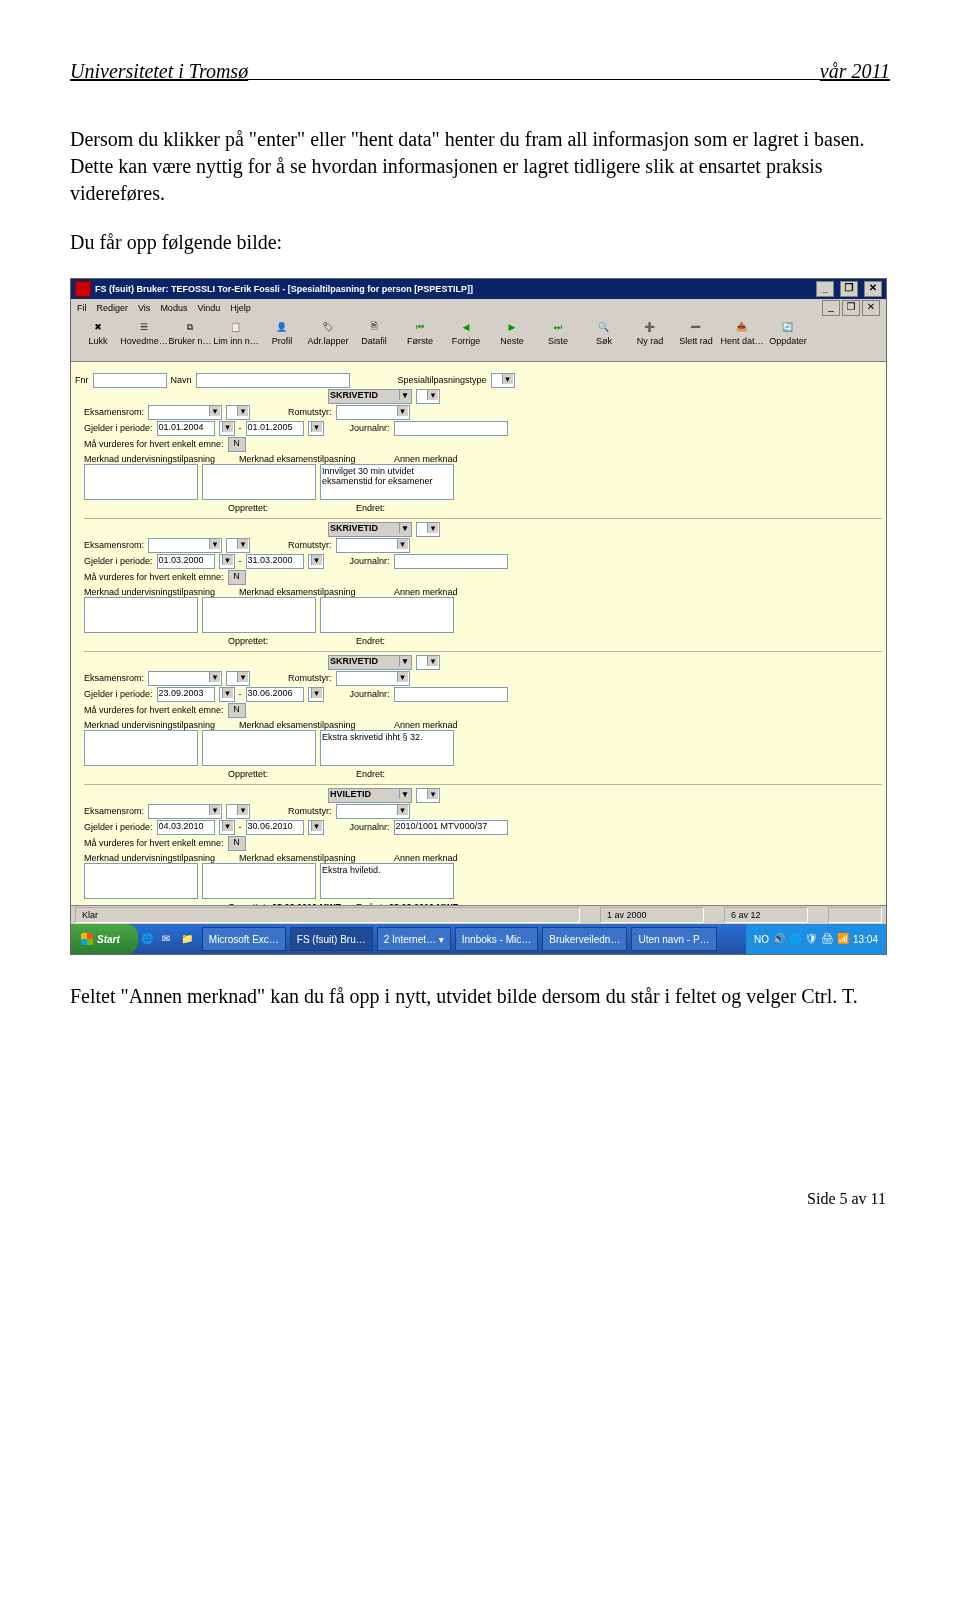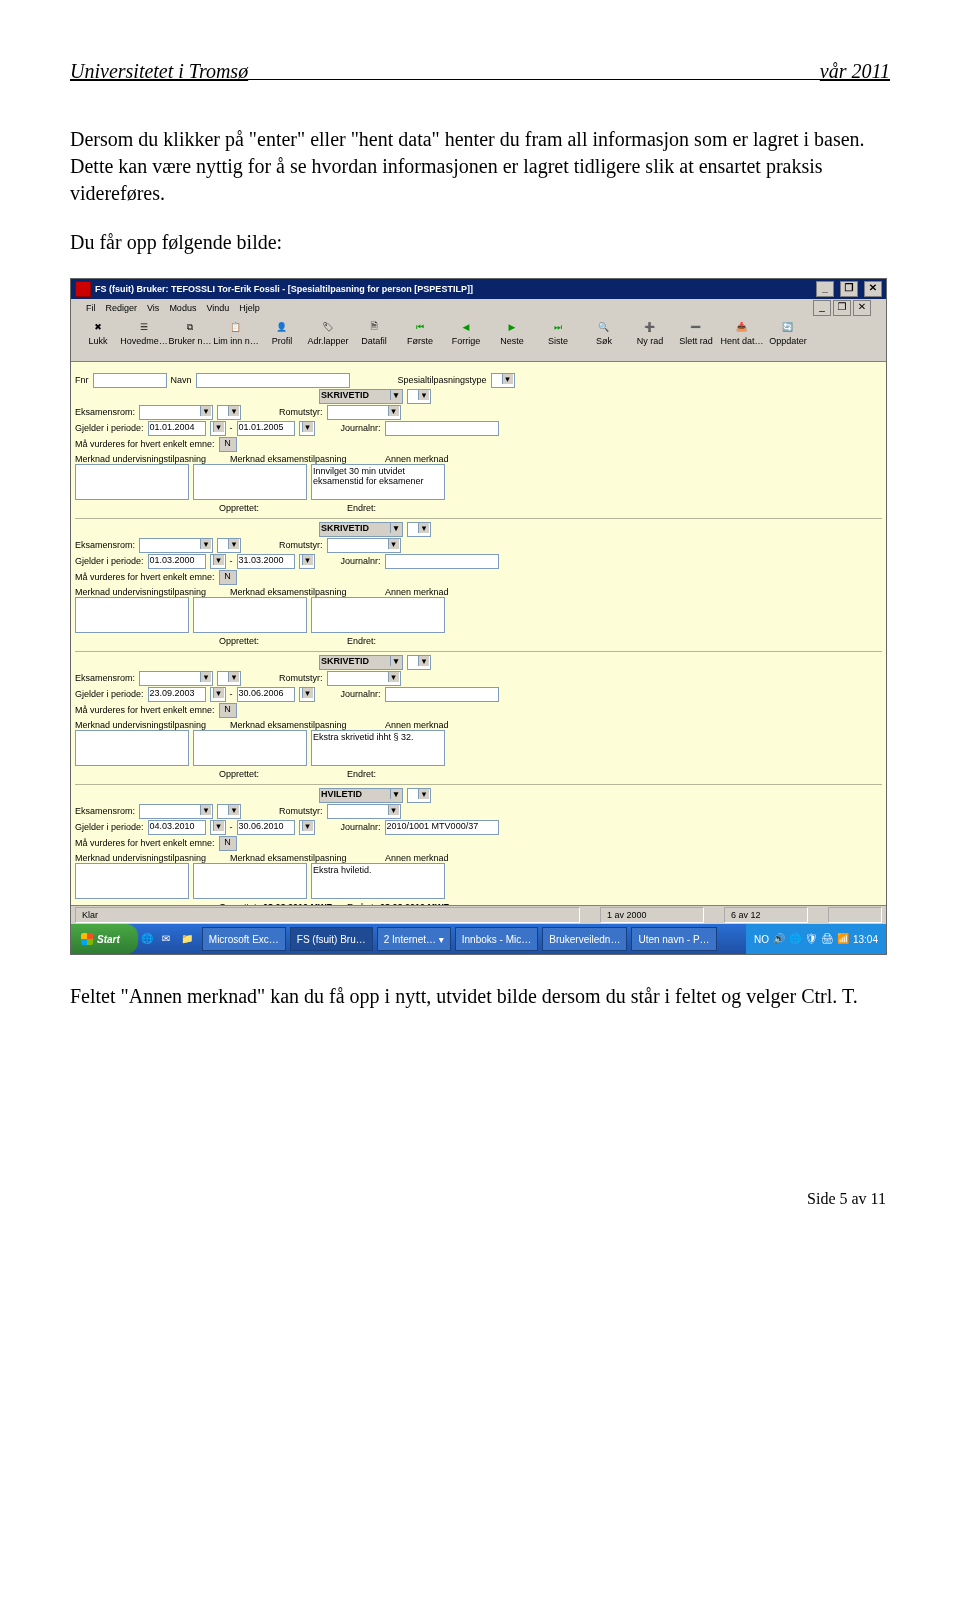--- a/index.html
+++ b/index.html
@@ -54,21 +54,21 @@
     gap: 4px;
   }
   .titlebar .app-icon { width: 14px; height: 14px; background:#c00; border:1px solid #800; display:inline-block;}
   .titlebar .spacer { flex:1; }
   .winbtn { width:16px; height:14px; background:#d4d0c8; border:1px solid #808080; color:#000; font-size:10px; line-height:12px; text-align:center; margin-left:2px; cursor:pointer;}
   .menubar {
     height: 18px;
     display:flex;
     align-items:center;
     gap:10px;
-    padding:0 15px;
+    padding:0 6px;
     background:#d4d0c8;
   }
   .mdi-btns { margin-left:auto; display:flex;}
   .toolbar {
     height: 40px;
     display:flex;
     align-items:flex-start;
     padding:2px 4px;
     background:#d4d0c8;
     border-bottom:1px solid #808080;
@@ -80,21 +80,21 @@
     background:#fdfdd7;
     overflow:hidden;
     padding:10px 4px;
     color:#000;
   }
   .row { display:flex; align-items:center; height:16px; gap:4px;}
   .label { white-space:nowrap; }
   .inp { height:13px; background:#fff; border:1px solid #7f9db9; padding:0 1px; font-size:9px; display:inline-block;}
   .dd { position:relative; }
   .dd::after { content:"▾"; position:absolute; right:1px; top:0; font-size:9px; background:#d4d0c8; border-left:1px solid #7f9db9; width:10px; text-align:center;}
-  .record { border-bottom:1px solid #b5b59a; padding-bottom:2px; margin-bottom:2px;}
+  .record { border-bottom:1px solid #b5b59a; padding-bottom:2px; margin-bottom:2px;margin-left:9px;}
   .colhead { display:flex; gap:10px; font-size:9px; margin-top:2px;}
   .merkbox { width:110px; height:32px; background:#fff; border:1px solid #7f9db9; font-size:9px; padding:1px; overflow:hidden;}
   .statusbar {
     height:18px; background:#d4d0c8; display:flex; align-items:center; font-size:9px;
     border-top:1px solid #808080; padding:0 4px; gap:20px;
   }
   .statusbar .pane { border:1px inset #fff; height:14px; padding:0 6px; display:flex; align-items:center;}
   .taskbar {
     height:30px;
     background: linear-gradient(#2a6fd6, #1e50a2);

